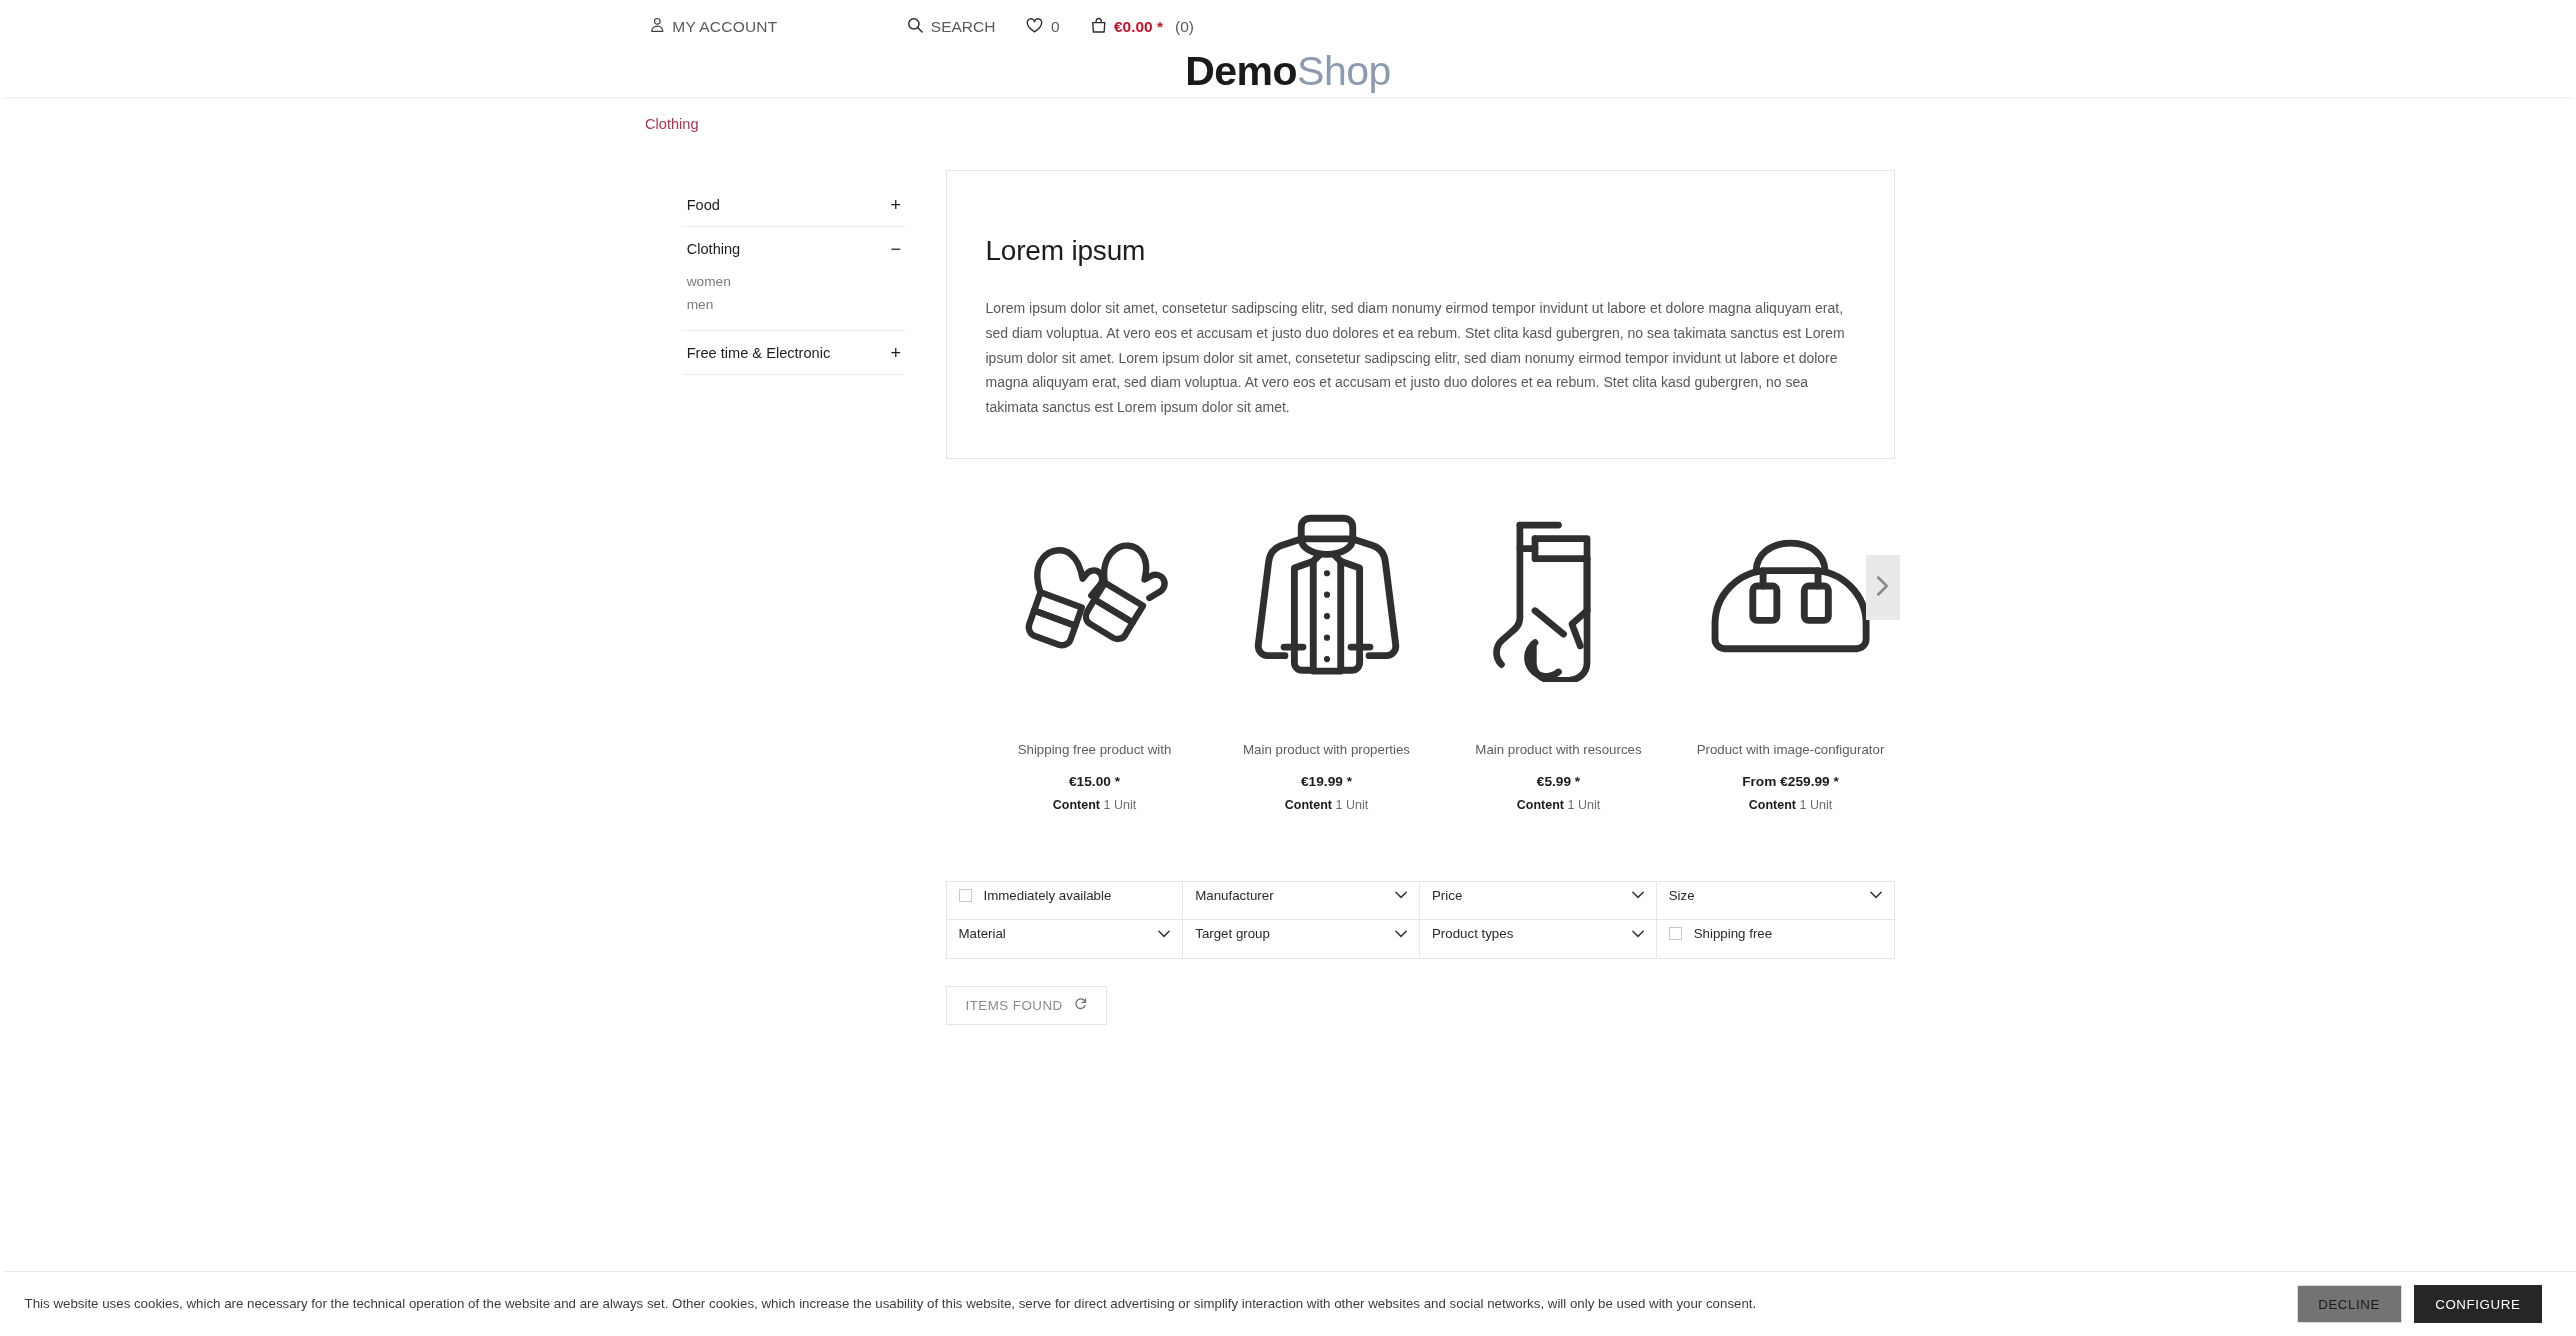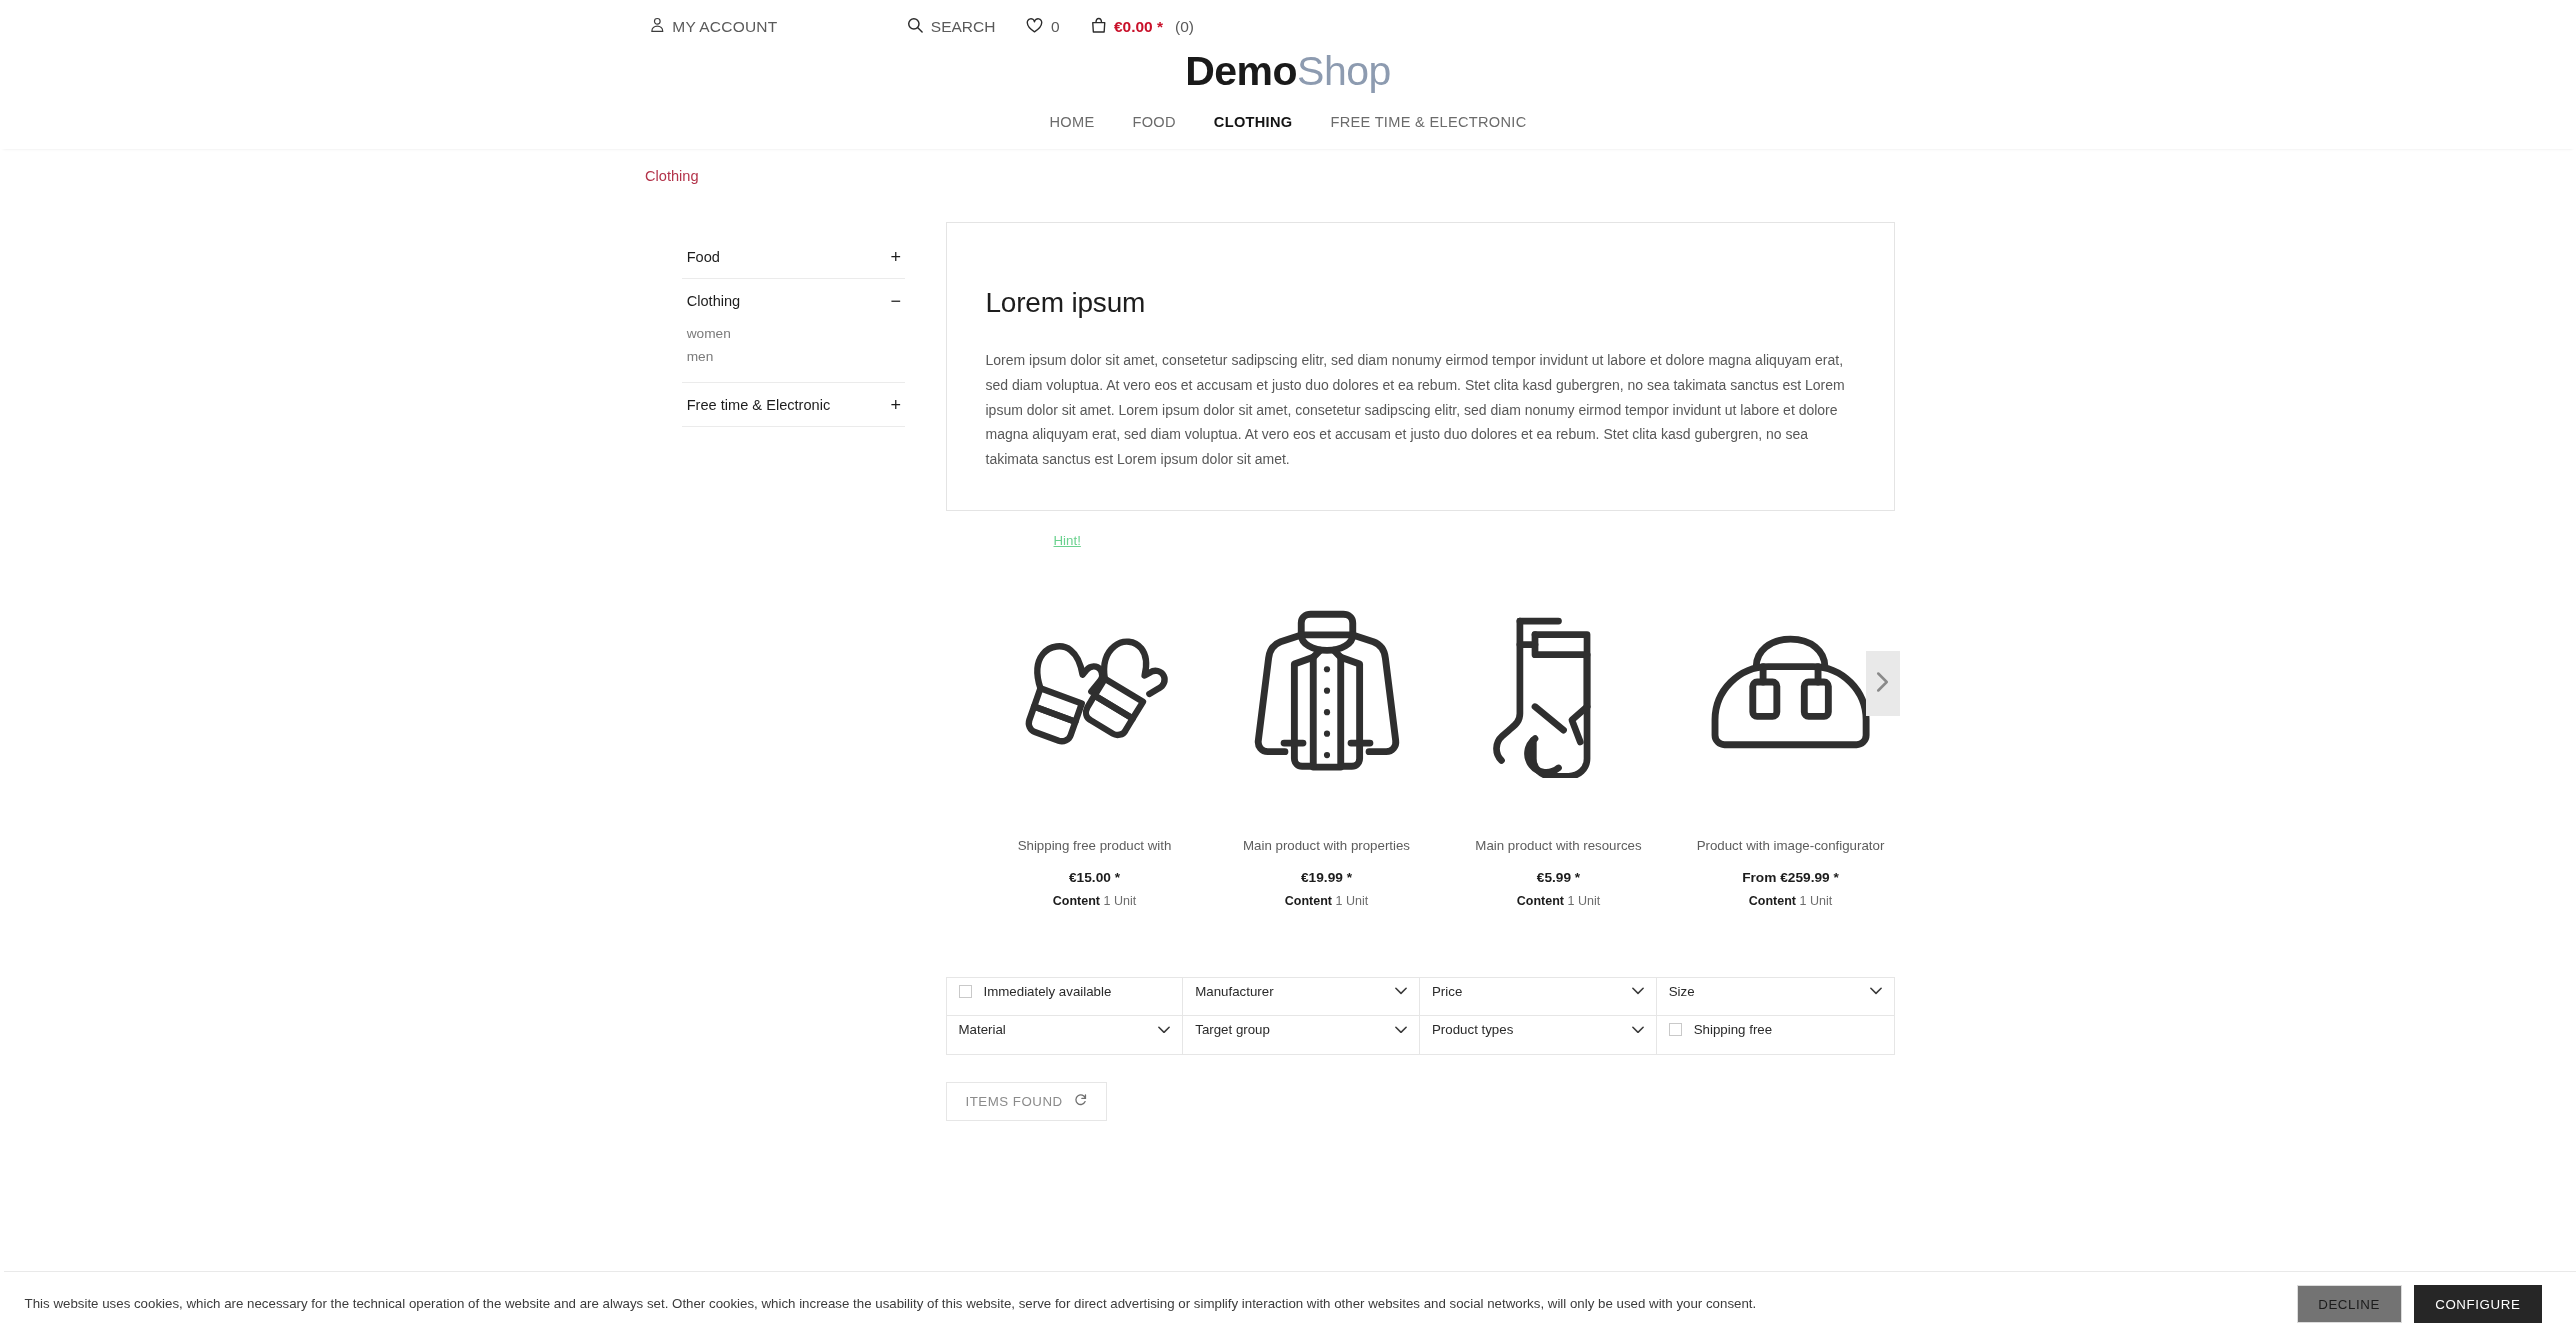--- a/index.html
+++ b/index.html
@@ -370,26 +370,20 @@
 
       </div>
     </div>
 
     <div class="logo-wrap">
       <div class="logo">
         <span class="demo">Demo</span><span class="shop">Shop</span>
       </div>
     </div>
 
-    <div class="mainnav">
-      <div class="nav-item">HOME</div>
-      <div class="nav-item">FOOD</div>
-      <div class="nav-item active">CLOTHING</div>
-      <div class="nav-item">FREE TIME &amp; ELECTRONIC</div>
-    </div>
 
   </div>
 
   <div class="content">
 
     <div class="breadcrumb">Clothing</div>
 
     <div class="layout">
 
       <div class="sidebar">
@@ -422,23 +416,20 @@
       </div>
 
       <div class="main">
 
         <div class="panel">
           <h1>Lorem ipsum</h1>
           <p>Lorem ipsum dolor sit amet, consetetur sadipscing elitr, sed diam nonumy eirmod tempor invidunt ut labore et dolore magna aliquyam erat, sed diam voluptua. At vero eos et accusam et justo duo dolores et ea rebum. Stet clita kasd gubergren, no sea takimata sanctus est Lorem ipsum dolor sit amet. Lorem ipsum dolor sit amet, consetetur sadipscing elitr, sed diam nonumy eirmod tempor invidunt ut labore et dolore magna aliquyam erat, sed diam voluptua. At vero eos et accusam et justo duo dolores et ea rebum. Stet clita kasd gubergren, no sea takimata sanctus est Lorem ipsum dolor sit amet.</p>
         </div>
 
 
-        <div class="hint-row">
-          <span class="hint-link">Hint!</span>
-        </div>
 
         
         <div class="slider">
 
           <div class="product">
             <div class="prod-img">
               <svg width="159" height="159" viewBox="0 0 200 200" fill="none" stroke="#2f2f2f" stroke-width="8" stroke-linejoin="round" stroke-linecap="round">
                 <path d="M32 96c-6-18-5-33 3-43 9-11 25-13 35-5 9 7 13 19 15 31l5-6c5-6 13-6 17-1 4 5 3 12-2 17l-9 11"></path>
                 <path d="M32 96l52 19-8 23-52-19z"></path>
                 <path d="M24 119l52 19-6 17c-2 6-9 9-15 7l-30-11c-6-2-9-9-7-15z"></path>

